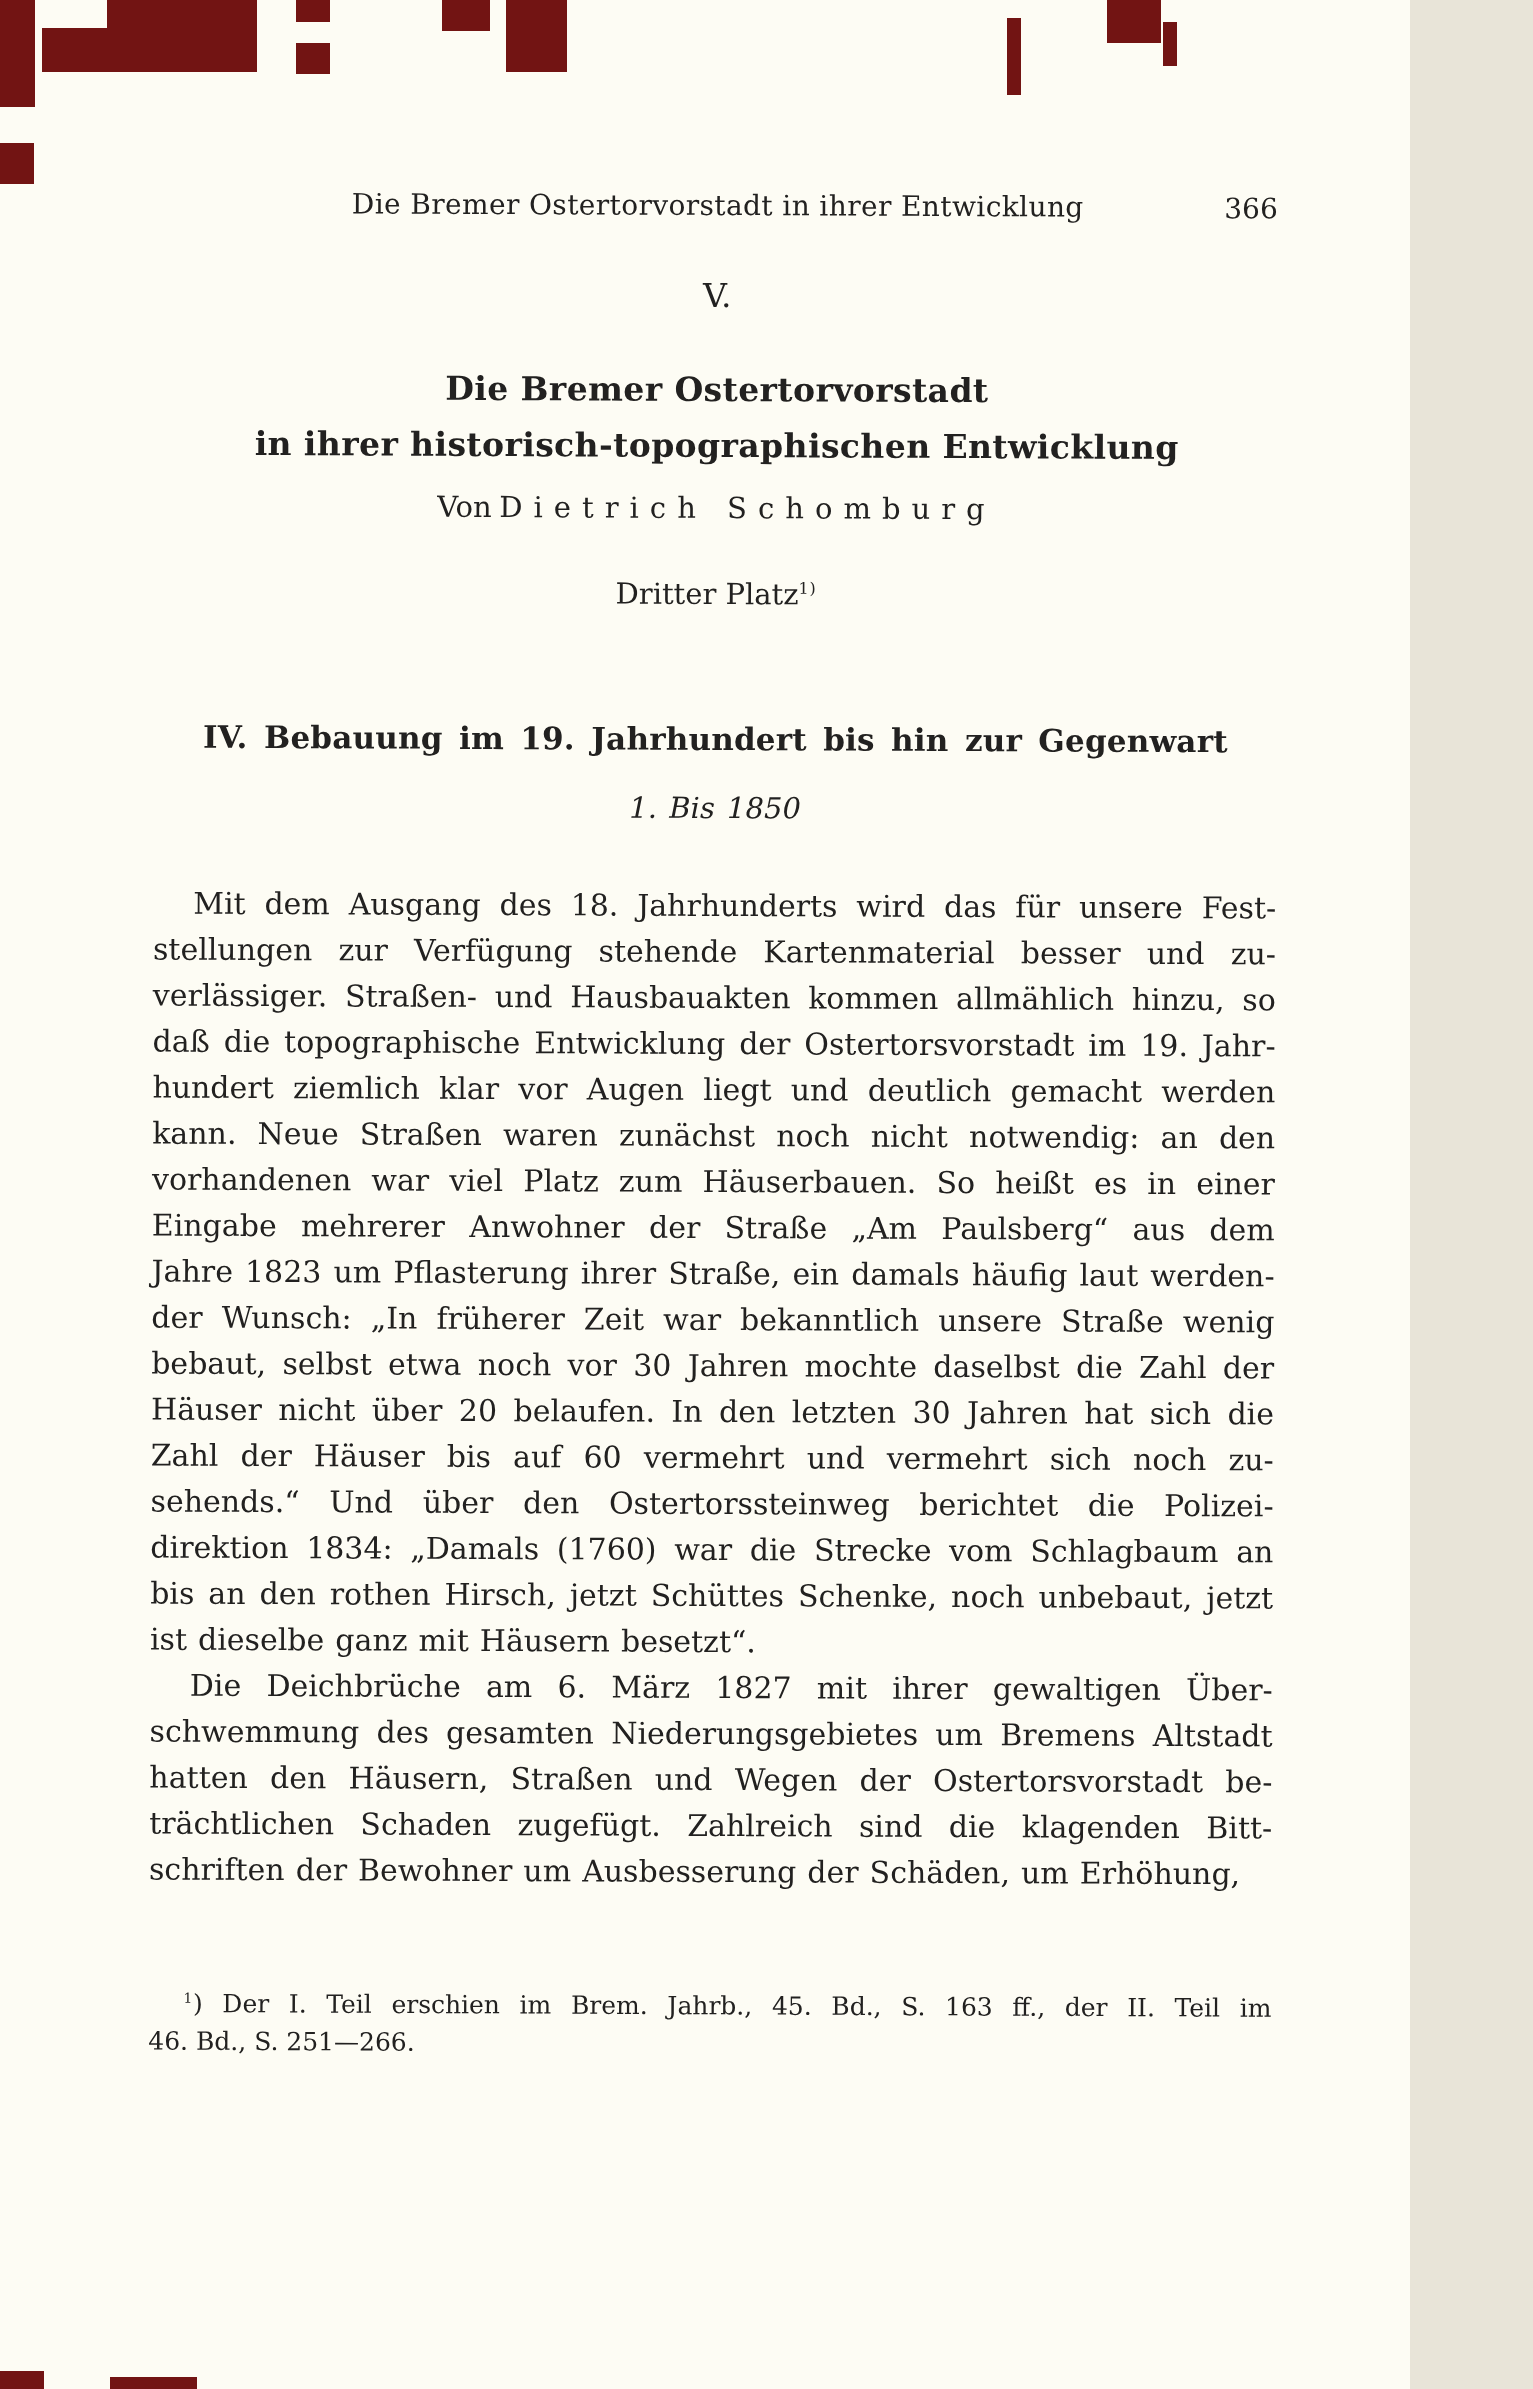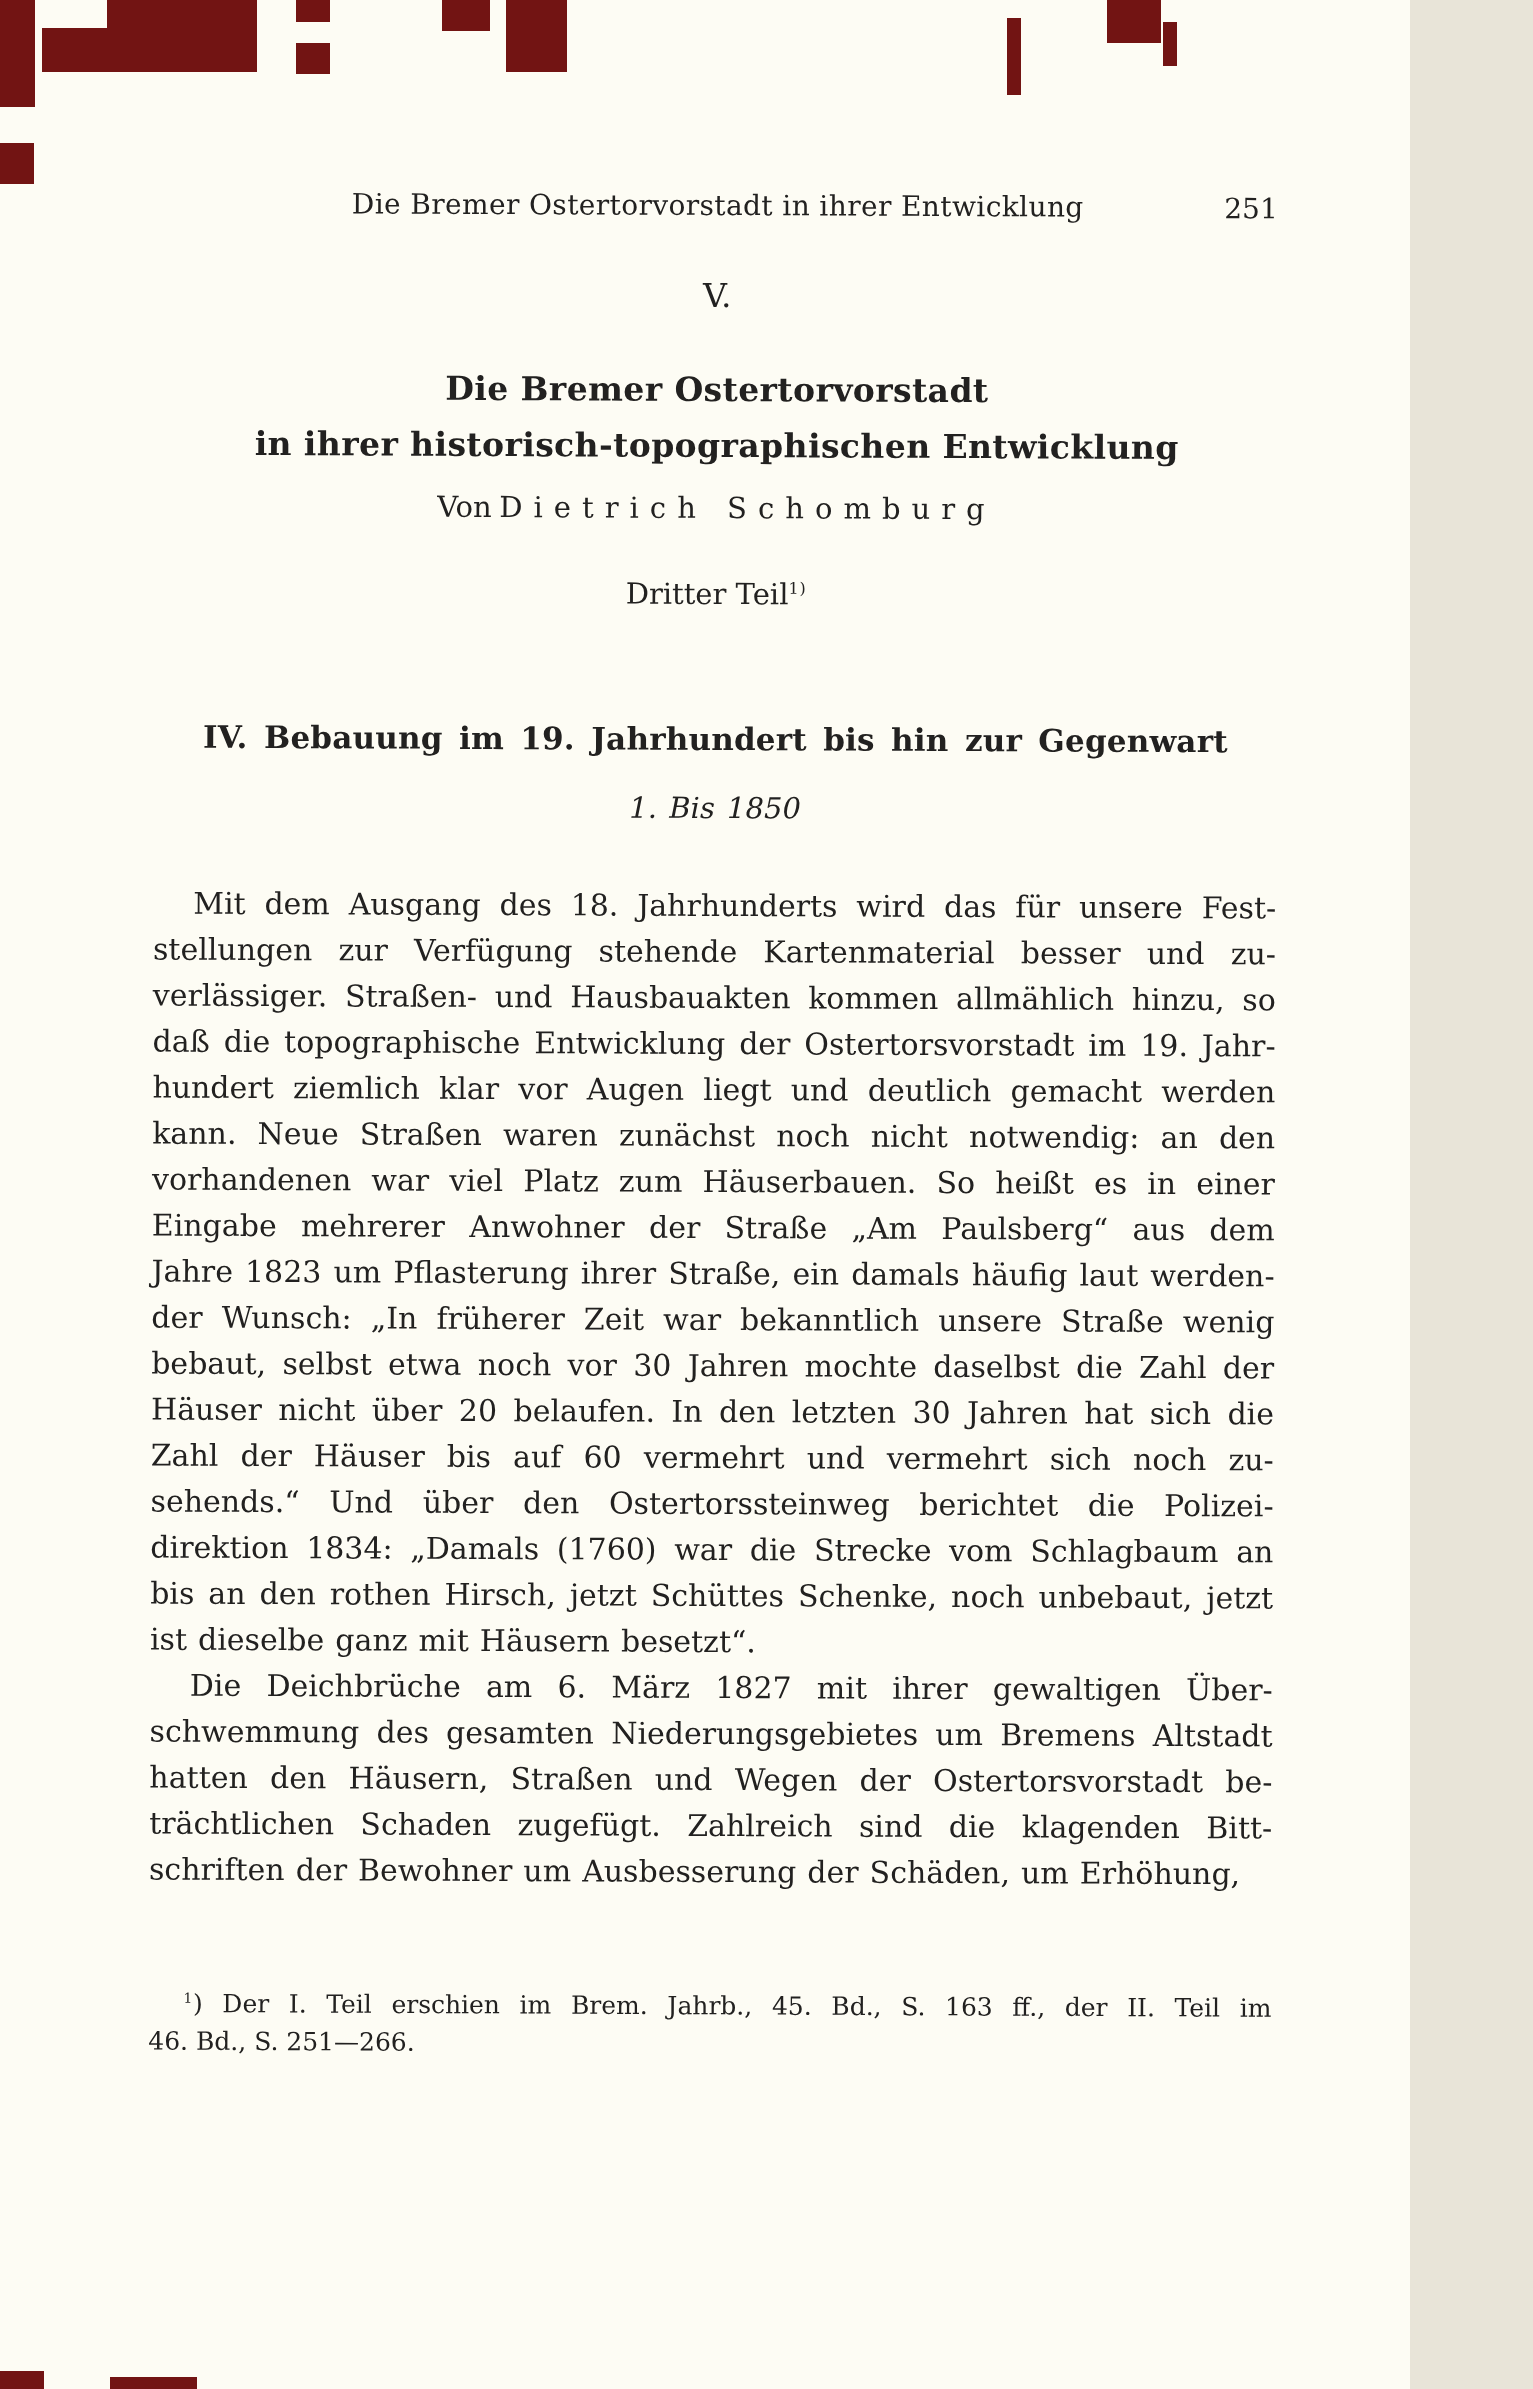--- a/index.html
+++ b/index.html
@@ -90,33 +90,33 @@
   <div class="artifact" style="left:1163px;top:21.5px;width:14px;height:44px;"></div>
   <div class="artifact" style="left:1518px;top:55px;width:15.3px;height:90px;"></div>
   <div class="artifact" style="left:0;top:143px;width:34px;height:41px;"></div>
   <div class="artifact" style="left:0;top:2371px;width:44px;height:18.4px;"></div>
   <div class="artifact" style="left:110px;top:2377px;width:87px;height:12.3px;"></div>
   <div class="artifact" style="left:1462px;top:2334px;width:72px;height:55px;"></div>
 
   <div class="content">
 
     <div class="runhead-title">Die Bremer Ostertorvorstadt in ihrer Entwicklung</div>
-    <div class="page-number">251</div>
+    <div class="page-number">366</div>
 
     <div class="abs center numeral">V.</div>
 
     <div class="abs center title1">Die Bremer Ostertorvorstadt</div>
     <div class="abs center title2">in ihrer historisch-topographischen Entwicklung</div>
 
     <div class="abs center byline">
       <span>Von</span><span class="name">Dietrich Schomburg</span>
     </div>
 
     <div class="abs center part-heading">
-      <span>Dritter Teil</span><sup class="fnmark">1)</sup>
+      <span>Dritter Platz</span><sup class="fnmark">1)</sup>
     </div>
 
     <div class="abs center chapter">IV. Bebauung im 19. Jahrhundert bis hin zur Gegenwart</div>
 
     <div class="abs center subsection">1. Bis 1850</div>
 
     <div class="bodytext">
       <div class="para">
           <div class="line">Mit dem Ausgang des 18. Jahrhunderts wird das für unsere Fest-</div>
           <div class="line">stellungen zur Verfügung stehende Kartenmaterial besser und zu-</div>

